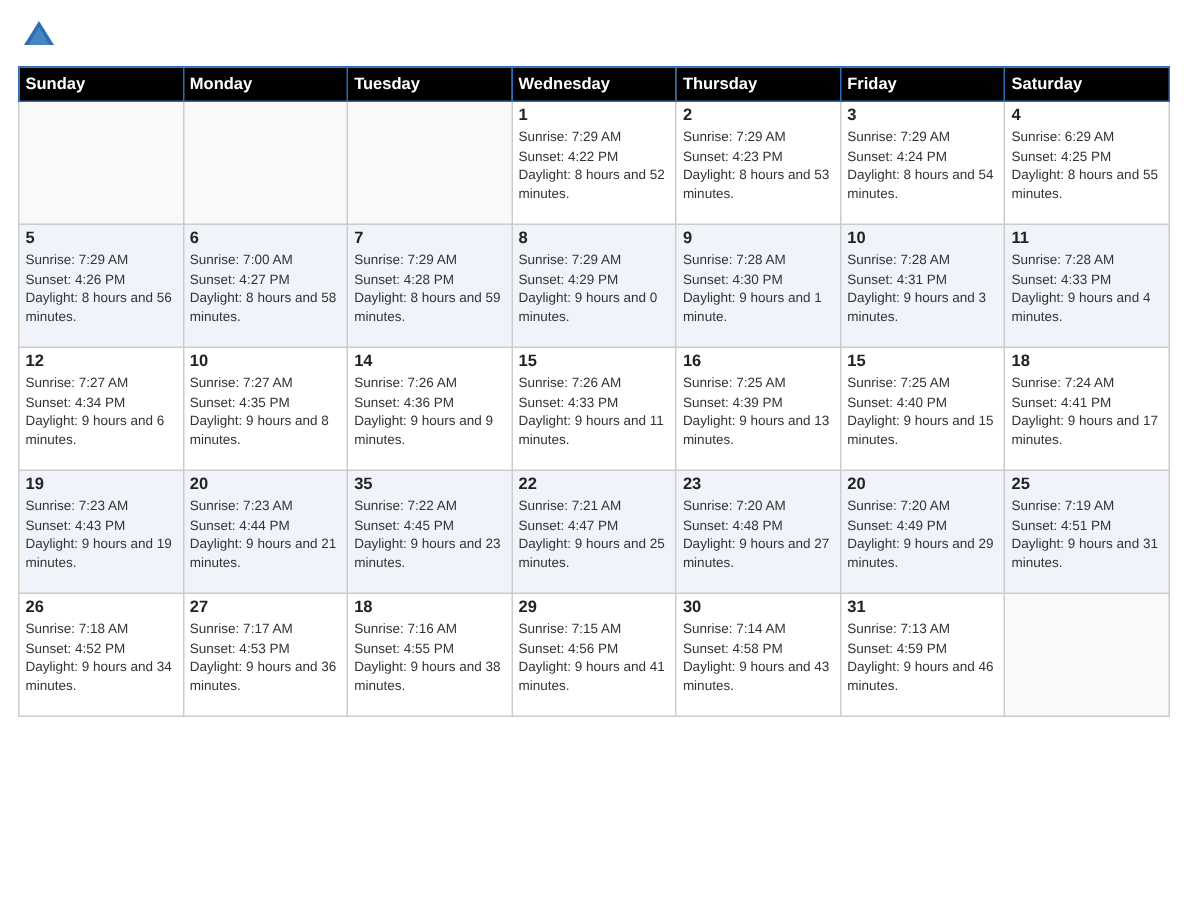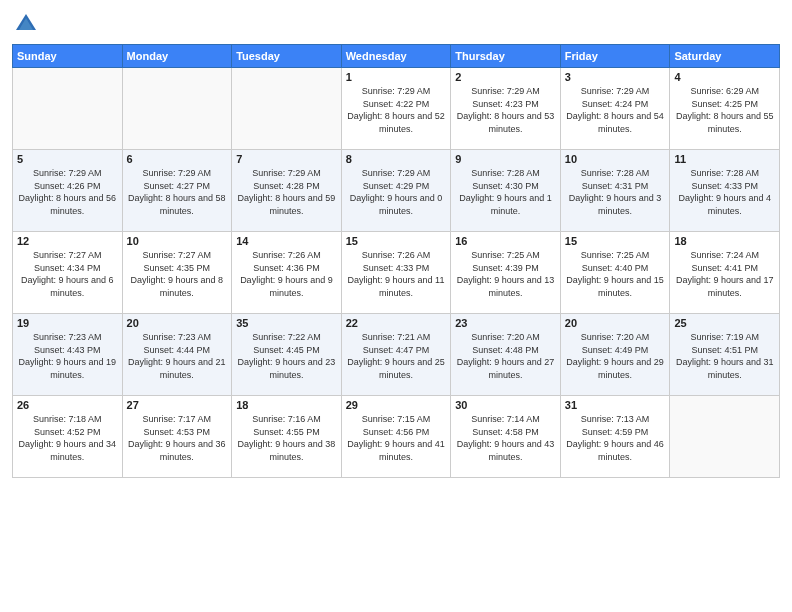--- a/index.html
+++ b/index.html
@@ -48,21 +48,21 @@
     .subtitle {
       font-size: 13px;
       color: #444;
     }
     .calendar {
       width: 100%;
       border-collapse: collapse;
       table-layout: fixed;
     }
     .calendar th {
-      background: #3b82f6;
+      background: #000000;
       color: #fff;
       font-size: 11px;
       font-weight: bold;
       padding: 5px 4px;
       text-align: left;
       border: 1px solid #2e6db4;
     }
     .calendar td {
       vertical-align: top;
       border: 1px solid #ccc;
@@ -79,21 +79,20 @@
       font-size: 11px;
       font-weight: bold;
       color: #222;
       display: block;
       margin-bottom: 2px;
     }
     .day-info {
       font-size: 9px;
       line-height: 1.4;
       color: #333;
-      text-align: center;
     }
     .row-alt td {
       background: #f0f4fa;
     }
   </style>
 </head>
 <body>
 
 <div class="container">
   <div class="header">
@@ -157,21 +156,21 @@
         </tr>
         <tr class="row-alt">
           <td>
             <span class="day-num">5</span>
             <div class="day-info">Sunrise: 7:29 AM
 Sunset: 4:26 PM
 Daylight: 8 hours and 56 minutes.</div>
           </td>
           <td>
             <span class="day-num">6</span>
-            <div class="day-info">Sunrise: 7:29 AM
+            <div class="day-info">Sunrise: 7:00 AM
 Sunset: 4:27 PM
 Daylight: 8 hours and 58 minutes.</div>
           </td>
           <td>
             <span class="day-num">7</span>
             <div class="day-info">Sunrise: 7:29 AM
 Sunset: 4:28 PM
 Daylight: 8 hours and 59 minutes.</div>
           </td>
           <td>

